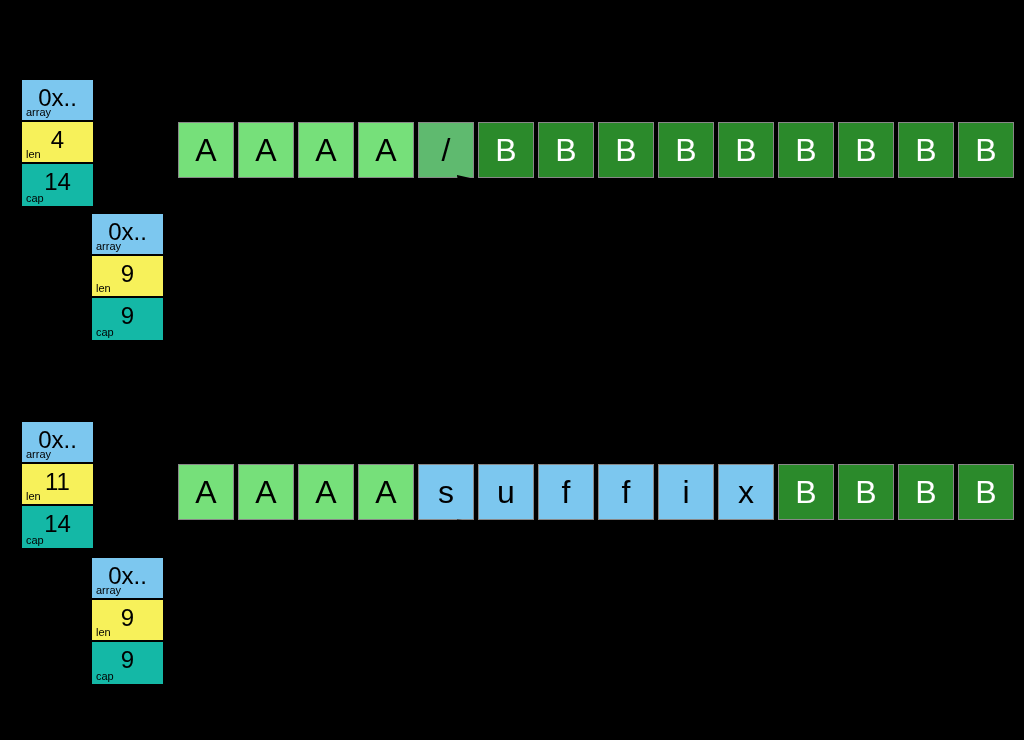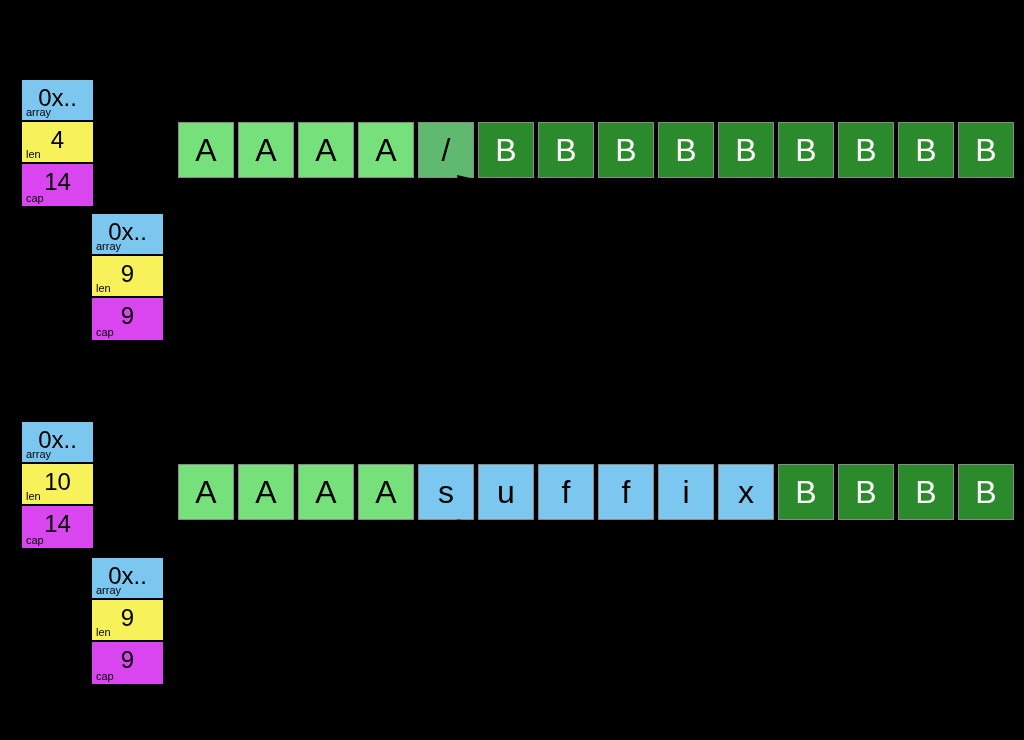--- a/index.html
+++ b/index.html
@@ -21,21 +21,21 @@
   .sh-row {
     position: relative;
     height: 42px;
     border-bottom: 2px solid #000;
     box-sizing: border-box;
     text-align: right;
   }
   .sh-row:last-child { border-bottom: none; }
   .sh-array { background: #7cc7ef; }
   .sh-len   { background: #f7f15a; }
-  .sh-cap   { background: #d946ef; }
+  .sh-cap   { background: #14b8a6; }
   .sh-val {
     position: absolute;
     left: 50%;
     top: 4px;
     transform: translateX(-50%);
     font-size: 24px;
     color: #000;
     font-weight: 400;
   }
   .sh-lab {
@@ -120,21 +120,21 @@
   <div class="cell green-dark">B</div>
   <div class="cell green-dark">B</div>
 </div>
 
 <div class="slice-header" style="left:20px; top:420px;">
   <div class="sh-row sh-array">
     <span class="sh-val">0x..</span>
     <span class="sh-lab">array</span>
   </div>
   <div class="sh-row sh-len">
-    <span class="sh-val">10</span>
+    <span class="sh-val">11</span>
     <span class="sh-lab">len</span>
   </div>
   <div class="sh-row sh-cap">
     <span class="sh-val">14</span>
     <span class="sh-lab">cap</span>
   </div>
 </div>
 
 <div class="slice-header" style="left:90px; top:556px;">
   <div class="sh-row sh-array">

